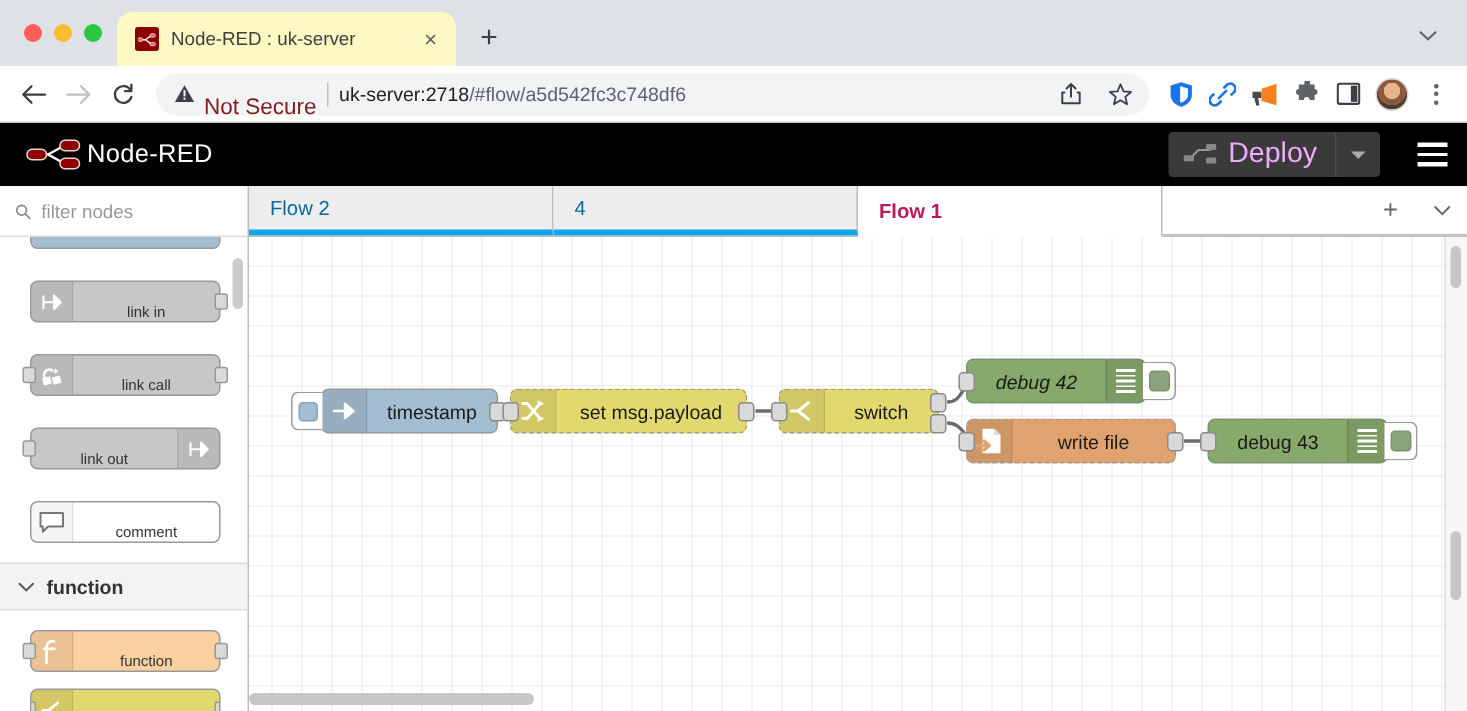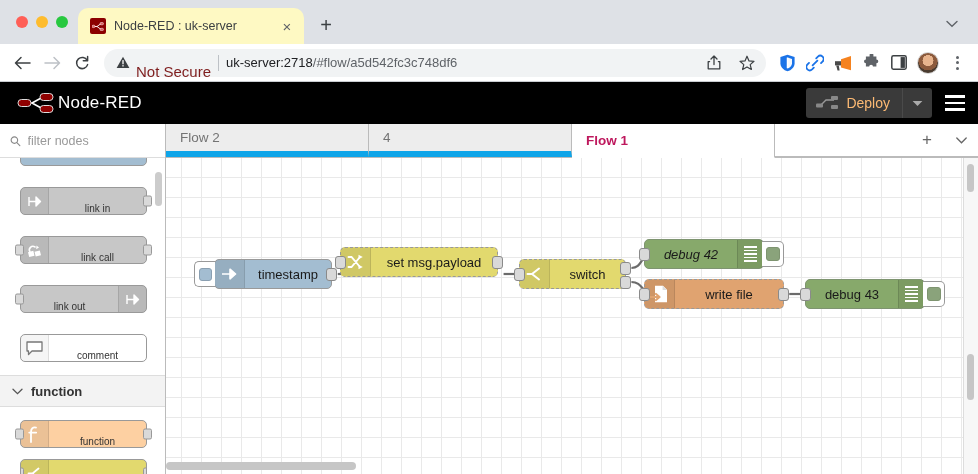--- a/index.html
+++ b/index.html
@@ -95,22 +95,22 @@
   
   .nr-header {
     height: 42px; background: #000; display: flex; align-items: center;
     padding: 0 0 0 16px;
   }
   .nr-logo { display: flex; align-items: center; gap: 0; }
   .nr-brand { color: #fff; font-size: 17px; letter-spacing: .2px; }
   .nr-header-spacer { flex: 1; }
   .deploy-btn {
     height: 30px; background: #3a3a3a; border-radius: 3px;
-    display: flex; align-items: center; color: #fdba74;
-    font-size: 14px; margin-right: 0;
+    display: flex; align-items: center; color: #f0abfc;
+    font-size: 19px; margin-right: 12px;
   }
   .deploy-main { display: flex; align-items: center; gap: 8px; padding: 0 12px 0 10px; height: 30px; }
   .deploy-caret {
     width: 30px; height: 30px; display: flex; align-items: center; justify-content: center;
     border-left: 1px solid #4a4a4a;
   }
   .hamburger {
     width: 46px; height: 42px; display: flex; flex-direction: column;
     align-items: center; justify-content: center; gap: 4px;
   }
@@ -172,23 +172,23 @@
   }
 
   
   .canvas-wrap { flex: 1; position: relative; overflow: hidden; background: #fff; }
   .tabbar {
     height: 34px; background: #fff; border-bottom: 1px solid #bbb;
     display: flex; align-items: stretch; position: relative; z-index: 5;
   }
   .flow-tab {
     min-width: 203px; max-width: 203px; background: #ededed;
-    border-right: 1px solid #bbb; border-bottom: 6px solid #0ea5e9;
+    border-right: 1px solid #bbb; border-bottom: 4px solid #0ea5e9;
     display: flex; align-items: center; padding: 0 14px;
-    font-size: 13.5px; color: #737373;
+    font-size: 13.5px; color: #0369a1;
   }
   .flow-tab.active {
     background: #fff; font-weight: bold; color: #be185d;
     border-bottom: 1px solid #fff; margin-bottom: -1px;
   }
   .tabbar-spacer { flex: 1; border-bottom: 1px solid #bbb; }
   .tabbar-btn {
     width: 34px; display: flex; align-items: center; justify-content: center;
     color: #666; font-size: 17px; border-bottom: 1px solid #bbb;
   }
@@ -549,21 +549,21 @@
             </span>
           <span class="nico">
             <svg width="17" height="14" viewBox="0 0 17 14">
                 <path d="M1 7 H10 M9 2.2 L14.6 7 L9 11.8 Z" fill="#fff" stroke="#fff" stroke-width="1.6" stroke-linejoin="round"></path>
               </svg>
           </span>
           <span class="nlbl center">timestamp</span>
           <span class="nport" style="right:-6px; top:8px;"></span>
         </div>
 
-        <div class="node" style="left:174px; top:89px; width:158px; background:#e2d96e; border-style:dashed;">
+        <div class="node" style="left:174px; top:101px; width:158px; background:#e2d96e; border-style:dashed;">
           <span class="nico">
             <svg width="18" height="16" viewBox="0 0 18 16">
                 <path d="M1.5 3 H4.5 L13 13 M1.5 13 H4.5 L13 3" stroke="#fff" stroke-width="1.9" fill="none" stroke-linecap="round"></path>
                 <path d="M11.5 0.8 L15.8 3 L11.5 5.2 Z M11.5 10.8 L15.8 13 L11.5 15.2 Z" fill="#fff"></path>
               </svg>
           </span>
           <span class="nlbl center">set msg.payload</span>
           <span class="nport" style="left:-6px; top:8px;"></span>
           <span class="nport" style="right:-6px; top:8px;"></span>
         </div>

